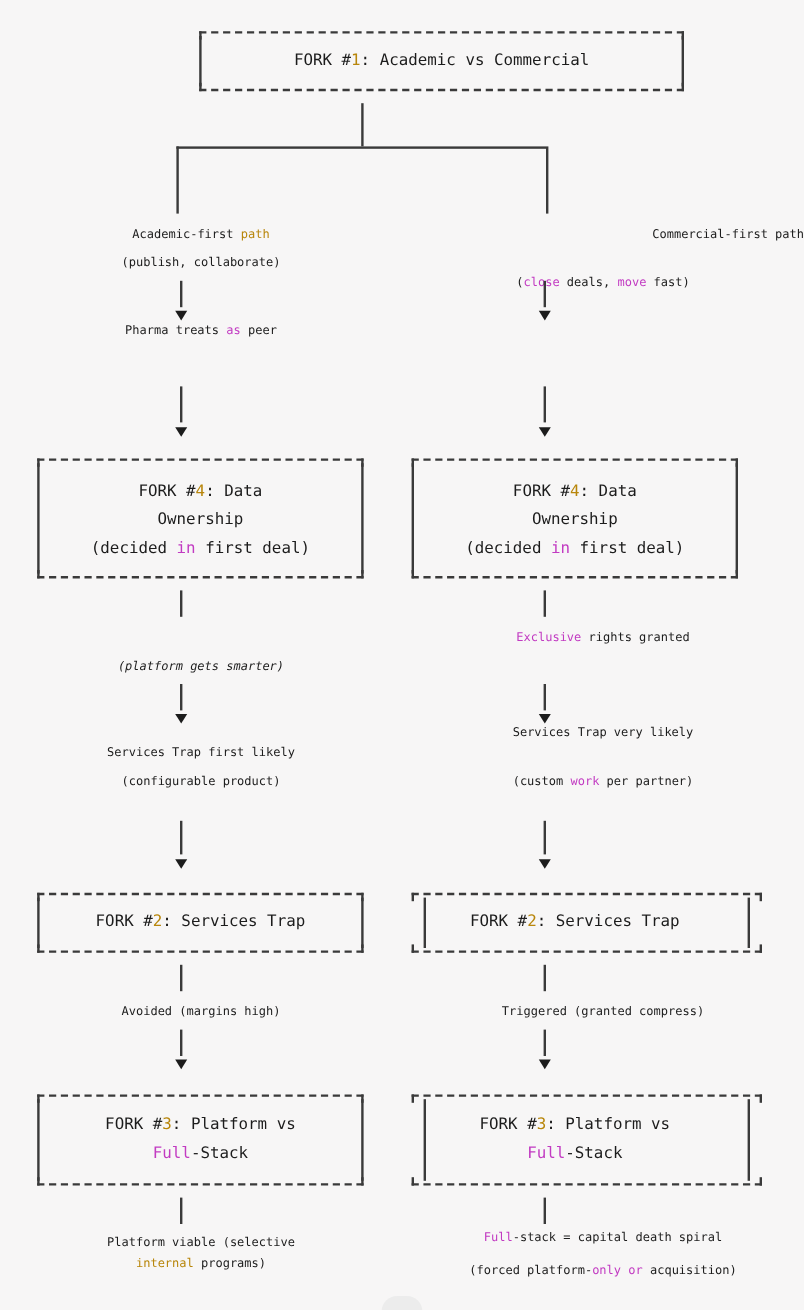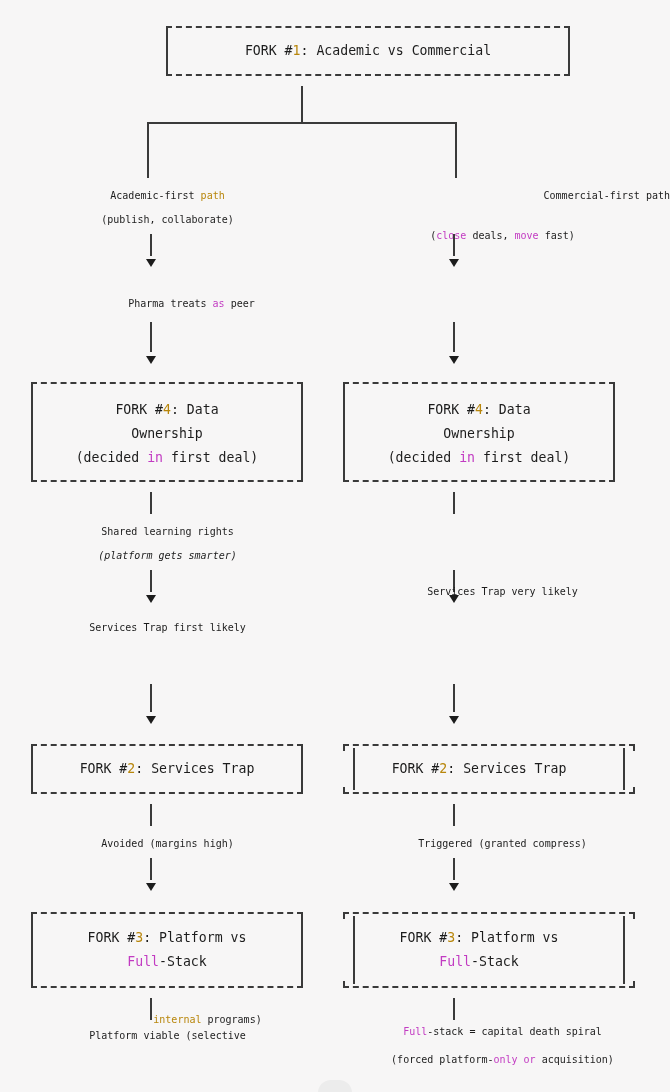--- a/index.html
+++ b/index.html
@@ -136,48 +136,48 @@
   <div class="hline" style="left:147px; top:122px; width:308px;"></div>
   <div class="vline" style="left:147px; top:122px; height:56px;"></div>
   <div class="vline" style="left:455px; top:122px; height:56px;"></div>
 
   <div class="row c-left" style="top:184px;"><span>Academic-first </span><span class="kw-gold">path</span><span></span></div>
   <div class="row c-left" style="top:208px;">(publish, collaborate)</div>
 
   <div class="vline" style="left:150px; top:234px; height:22px;"></div>
   <div class="arrow" style="left:146px; top:259px;"></div>
 
-  <div class="row c-left" style="top:292px;margin-left:24px;"><span>Pharma treats </span><span class="kw-purple">as</span><span> peer</span></div>
+  <div class="row c-left" style="top:264px;"><span>Pharma treats </span><span class="kw-purple">as</span><span> peer</span></div>
 
   <div class="vline" style="left:150px; top:322px; height:30px;"></div>
   <div class="arrow" style="left:146px; top:356px;"></div>
 
   <div class="box" style="left:31px; top:382px; width:272px; height:100px;">
     <div class="hr top"></div>
     <div class="hr bottom"></div>
     <div class="vl left"></div>
     <div class="vl right"></div>
     <div class="corner tl"></div>
     <div class="corner tr"></div>
     <div class="corner bl"></div>
     <div class="corner br"></div>
     <div class="boxtext" style="top:16px;"><span>FORK #</span><span class="kw-gold">4</span><span>: Data</span></div>
     <div class="boxtext" style="top:40px;">Ownership</div>
     <div class="boxtext" style="top:64px;"><span>(decided </span><span class="kw-purple">in</span><span> first deal)</span></div>
   </div>
 
   <div class="vline" style="left:150px; top:492px; height:22px;"></div>
 
-  <div class="row c-left" style="top:520px;">Shared learning rights</div>
   <div class="row c-left" style="top:544px;font-style:italic;">(platform gets smarter)</div>
 
   <div class="vline" style="left:150px; top:570px; height:22px;"></div>
   <div class="arrow" style="left:146px; top:595px;"></div>
 
   <div class="row c-left" style="top:616px;">Services Trap first likely</div>
+  <div class="row c-left" style="top:640px;">(configurable product)</div>
 
   <div class="vline" style="left:150px; top:684px; height:28px;"></div>
   <div class="arrow" style="left:146px; top:716px;"></div>
 
   <div class="box" style="left:31px; top:744px; width:272px; height:50px;">
     <div class="hr top"></div>
     <div class="hr bottom"></div>
     <div class="vl left"></div>
     <div class="vl right"></div>
     <div class="corner tl"></div>
@@ -201,21 +201,21 @@
     <div class="corner tr"></div>
     <div class="corner bl"></div>
     <div class="corner br"></div>
     <div class="boxtext" style="top:14px;"><span>FORK #</span><span class="kw-gold">3</span><span>: Platform vs</span></div>
     <div class="boxtext" style="top:38px;"><span class="kw-purple">Full</span><span>-Stack</span></div>
   </div>
 
   <div class="vline" style="left:150px; top:998px; height:22px;"></div>
 
   <div class="row c-left" style="top:1024px;">Platform viable (selective</div>
-  <div class="row c-left" style="top:1008px;padding-left:40px;"><span class="kw-gold">internal</span><span> programs)</span></div>
+  <div class="row c-left" style="top:1042px;"><span class="kw-gold">internal</span><span> programs)</span></div>
 
   <div class="row c-right" style="top:184px;text-align:right;">Commercial-first path</div>
   <div class="row c-right" style="top:208px;margin-top:16px;"><span>(</span><span class="kw-purple">close</span><span> deals, </span><span class="kw-purple">move</span><span> fast)</span></div>
 
   <div class="vline" style="left:453px; top:234px; height:22px;"></div>
   <div class="arrow" style="left:449px; top:259px;"></div>
 
 
   <div class="vline" style="left:453px; top:322px; height:30px;"></div>
   <div class="arrow" style="left:449px; top:356px;"></div>
@@ -229,25 +229,27 @@
     <div class="corner tr"></div>
     <div class="corner bl"></div>
     <div class="corner br"></div>
     <div class="boxtext" style="top:16px;"><span>FORK #</span><span class="kw-gold">4</span><span>: Data</span></div>
     <div class="boxtext" style="top:40px;">Ownership</div>
     <div class="boxtext" style="top:64px;"><span>(decided </span><span class="kw-purple">in</span><span> first deal)</span></div>
   </div>
 
   <div class="vline" style="left:453px; top:492px; height:22px;"></div>
 
+  <div class="row c-right" style="top:520px;"><span class="kw-purple">Exclusive</span><span> rights granted</span></div>
 
   <div class="vline" style="left:453px; top:570px; height:22px;"></div>
   <div class="arrow" style="left:449px; top:595px;"></div>
 
-  <div class="row c-right" style="top:580px;">Services Trap very likely</div>
+  <div class="row c-right" style="top:599px;">Services Trap very likely</div>
+  <div class="row c-right" style="top:640px;"><span>(custom </span><span class="kw-purple">work</span><span> per partner)</span></div>
 
   <div class="vline" style="left:453px; top:684px; height:28px;"></div>
   <div class="arrow" style="left:449px; top:716px;"></div>
 
   <div class="box" style="left:343px; top:744px; width:292px; height:50px;">
     <div class="hr top"></div>
     <div class="hr bottom"></div>
     <div class="vl inset-left"></div>
     <div class="vl inset-right"></div>
     <div class="corner tl"></div>

